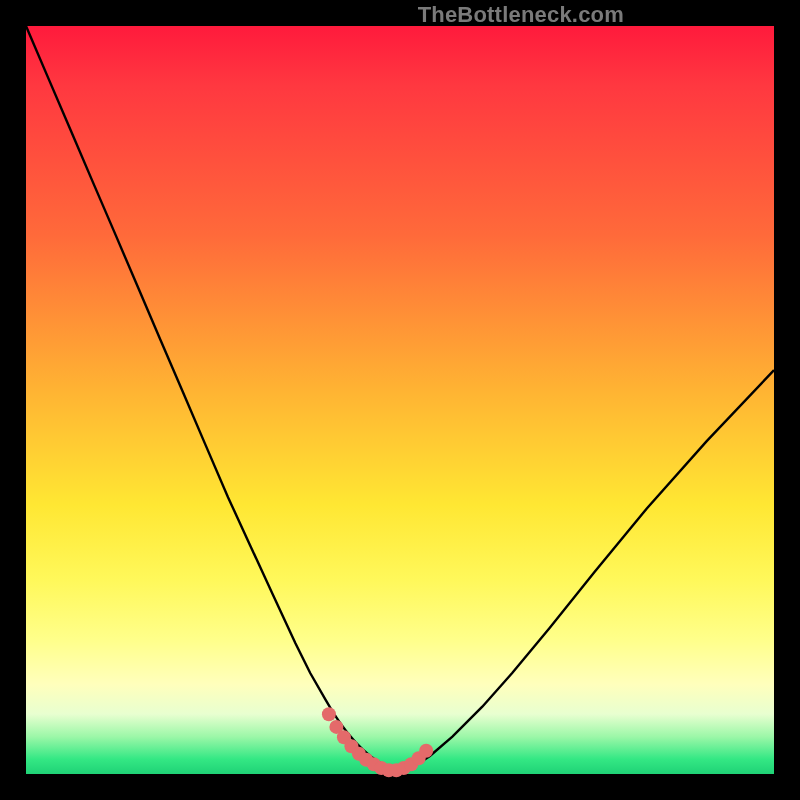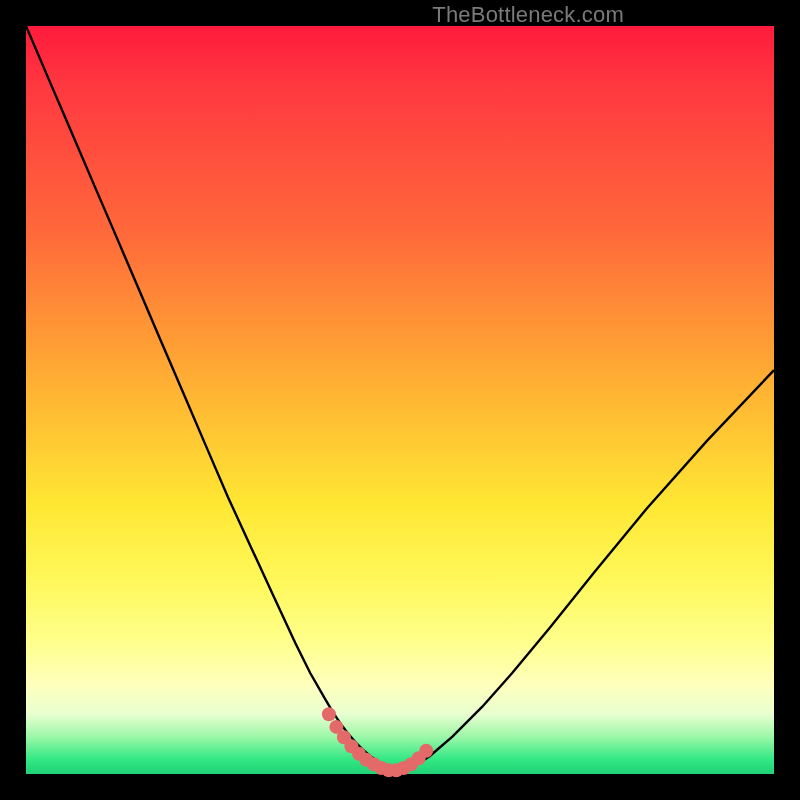--- a/index.html
+++ b/index.html
@@ -11,20 +11,21 @@
     overflow: hidden;
     font-family: Arial, Helvetica, sans-serif;
   }
   .frame {
     position: absolute;
     left: 0;
     top: 0;
     width: 632px;
     height: 800px;
     background: #000;
+    font-weight: bold;
   }
   .plot {
     position: absolute;
     left: 26px;
     top: 26px;
     width: 748px;
     height: 748px;
     
     background: linear-gradient(to bottom,
       #ff1a3c 0%,

